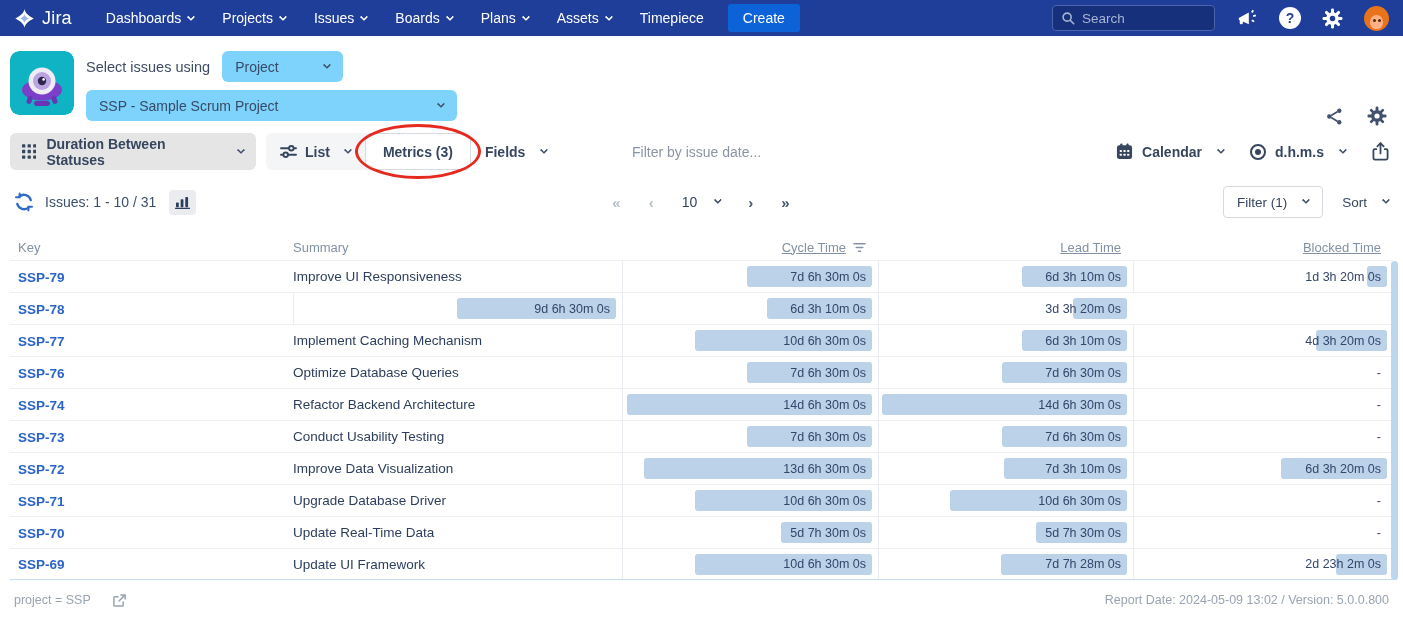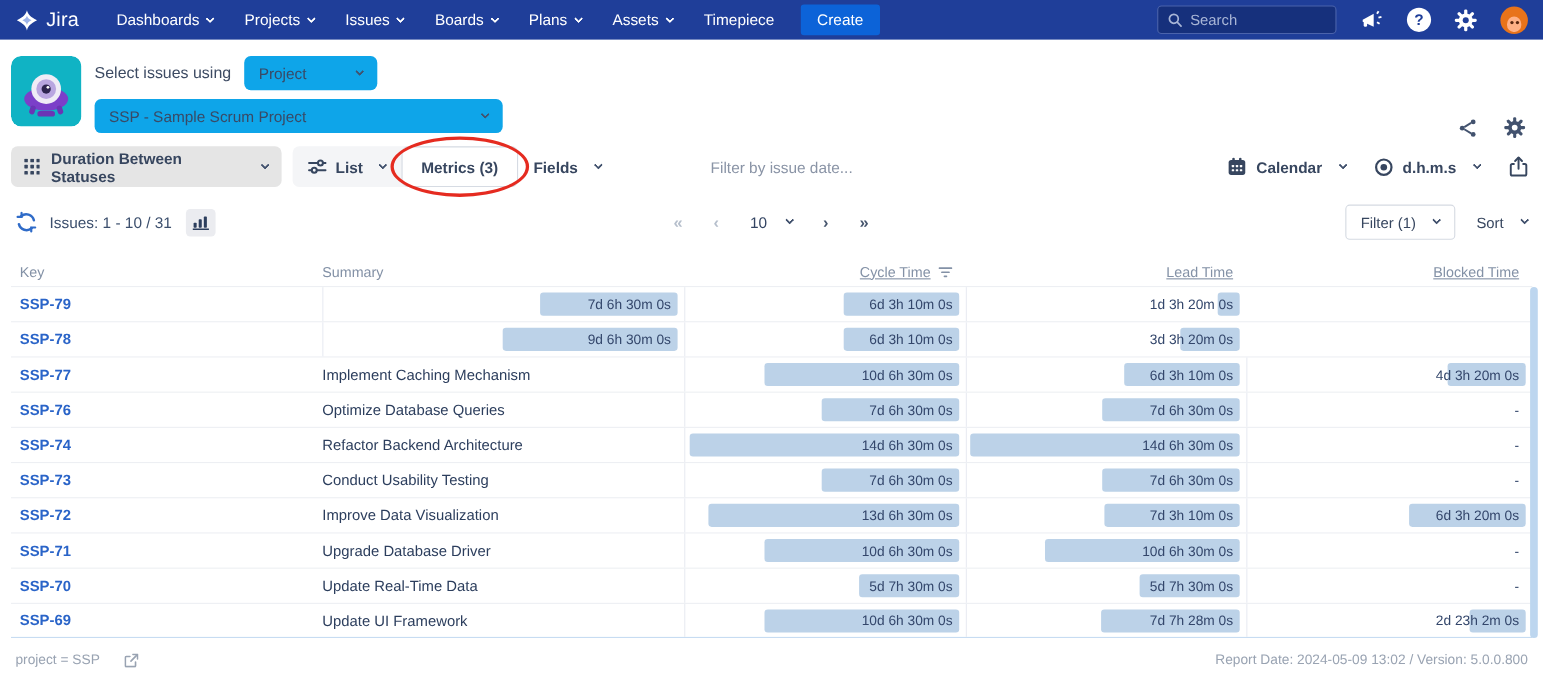--- a/index.html
+++ b/index.html
@@ -53,21 +53,21 @@
     border-radius: 50%; background: #5a2710; box-shadow: 5px 0 0 #5a2710;
   }
 
   
   .header-sec { position: relative; display: flex; padding: 15px 14px 6px 10px; gap: 12px; }
   .app-icon { width: 64px; height: 64px; border-radius: 9px; flex: none; }
   .hdr-col { display: flex; flex-direction: column; gap: 8px; }
   .hdr-row1 { display: flex; align-items: center; gap: 12px; }
   .hdr-label { font-size: 14.5px; color: #3d4b63; }
   .sel {
-    background: #0ea5e9; border-radius: 6px; height: 31px;
+    background: #7dd3fc; border-radius: 6px; height: 31px;
     display: inline-flex; align-items: center; justify-content: space-between;
     padding: 0 13px; font-size: 14px; color: #394a66; cursor: pointer;
   }
   .sel .chev { border-color: #42526e; margin-top: -4px; }
   .sel-mode { width: 121px; }
   .sel-project { width: 371px; }
   .hdr-actions { position: absolute; right: 16px; top: 70px; display: flex; gap: 23px; align-items: center; }
 
   
   .toolbar { position: relative; display: flex; align-items: center; margin: 6px 14px 0 10px; height: 37px; }
@@ -76,21 +76,21 @@
     background: #e5e5e5; border-radius: 6px; height: 37px; width: 246px;
     display: flex; align-items: center; gap: 10px; padding: 0 12px; cursor: pointer;
   }
   .report-sel .chev, .toolbar .chev { border-color: #42526e; margin-top: -4px; }
   .view-tabs { margin-left: 10px; background: #f4f5f7; border-radius: 6px; height: 37px; display: flex; align-items: center; }
   .tab { height: 37px; display: flex; align-items: center; gap: 8px; padding: 0 14px; cursor: pointer; }
   .tab-active {
     background: #fff; border: 1px solid #d6dbe3; border-radius: 6px; padding: 0 17px; height: 37px;
   }
   .fields-btn { margin-left: 14px; display: flex; align-items: center; gap: 9px; cursor: pointer; }
-  .date-filter { position: absolute; left: 636px; font-size: 14px; color: #8a94a6; cursor: text; }
+  .date-filter { position: absolute; left: 622px; font-size: 14px; color: #8a94a6; cursor: text; }
   .tool-right { margin-left: auto; display: flex; align-items: center; gap: 26px; }
   .tool-group { display: flex; align-items: center; gap: 9px; cursor: pointer; }
   .eye-ring {
     width: 16px; height: 16px; border-radius: 50%; border: 2.5px solid #37465f;
     display: flex; align-items: center; justify-content: center;
   }
   .eye-ring i { width: 6px; height: 6px; border-radius: 50%; background: #37465f; }
   .annot {
     position: absolute; border: 3px solid #e52b20; border-radius: 50%;
     pointer-events: none; z-index: 5;
@@ -411,20 +411,21 @@
           <line x1="3.5" y1="6" x2="10.5" y2="6"></line>
           <line x1="6" y1="10" x2="8" y2="10"></line>
       </svg>
     </div>
     <div class="h-dur">Lead Time</div>
     <div class="h-dur">Blocked Time</div>
   </div>
   <div id="table-body">
       <div class="t-row">
         <div class="cell c-key"><a class="key-link">SSP-79</a></div>
+        <div class="cell c-sum">Improve UI Responsiveness</div>
         <div class="cell c-dur">
           <span class="bar" style="width: 125px; background: rgb(188, 210, 232);"></span>
           <span class="dur-text">7d 6h 30m 0s</span>
         </div>
         <div class="cell c-dur">
           <span class="bar" style="width: 105px; background: rgb(188, 210, 232);"></span>
           <span class="dur-text">6d 3h 10m 0s</span>
         </div>
         <div class="cell c-dur">
           <span class="bar" style="width: 20px; background: rgb(188, 210, 232);"></span>

